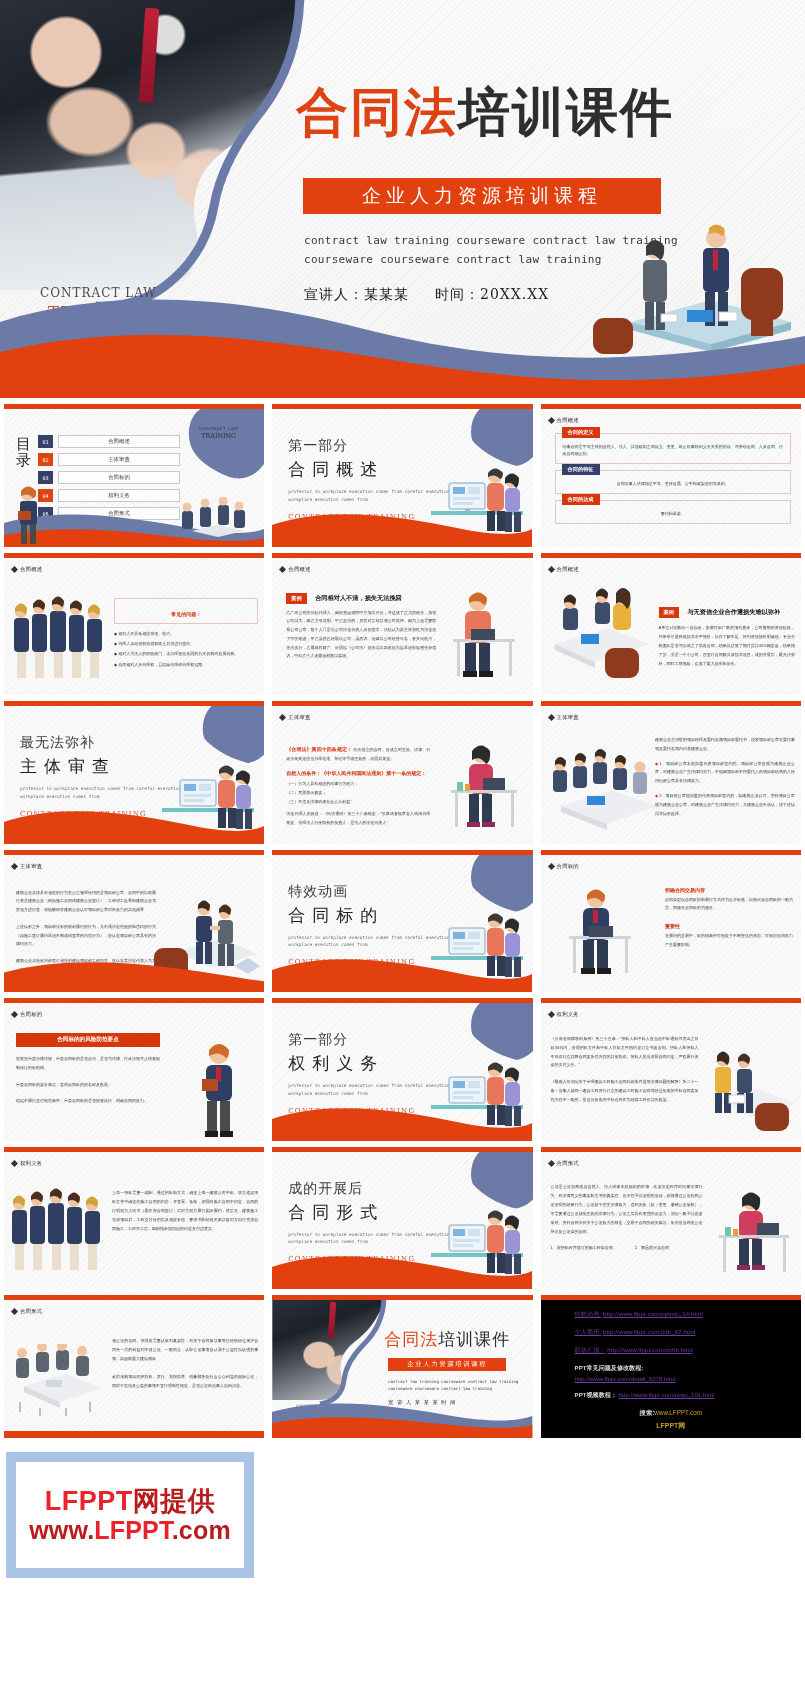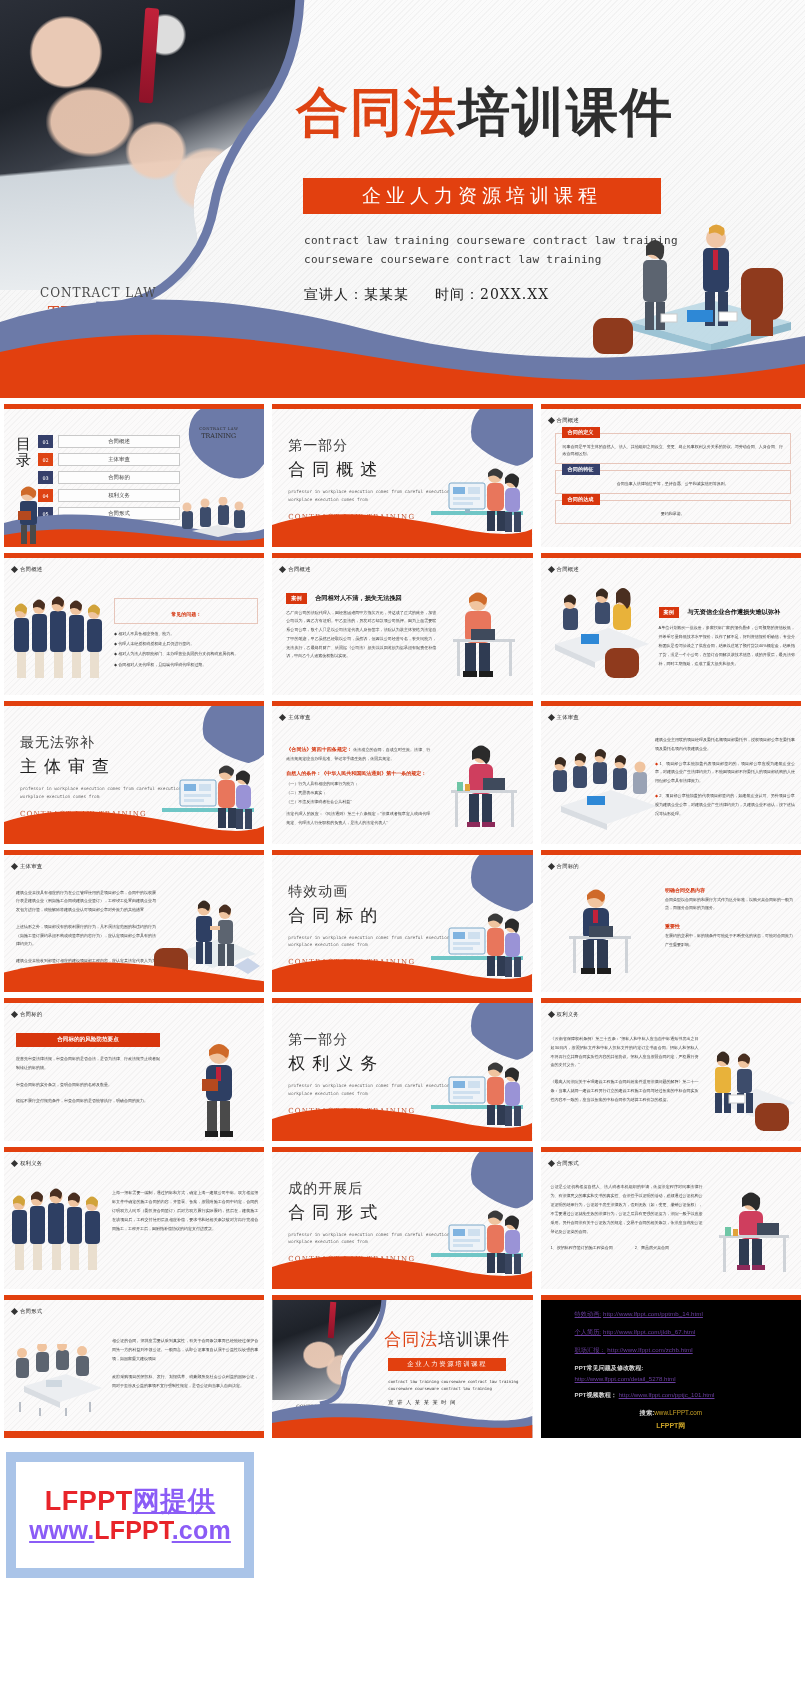--- a/index.html
+++ b/index.html
@@ -176,21 +176,21 @@
     position:absolute; left:6px; top:1452px; width:248px; height:126px;
     background:#aac4e8; display:flex; align-items:center; justify-content:center;
   }
   .watermark-inner{
     width:228px; height:106px; background:#fff; display:flex; flex-direction:column;
     align-items:center; justify-content:center; line-height:1.12;
   }
   .wm1{ font-size:27px; font-weight:bold; letter-spacing:.5px; }
   .wm2{ font-size:25px; font-weight:bold; letter-spacing:.2px; }
   .wm-red{ color:#e8242a; }
-  .wm-dark{ color:#8b5cf6;text-decoration:underline; }
+  .wm-dark{ color:#b91c1c; }
 </style>
 </head>
 <body>
 
 <div class="hero">
 
   <div class="hero-photo">
     <div class="hero-tie"></div>
   </div>
   <div class="hero-blob">

